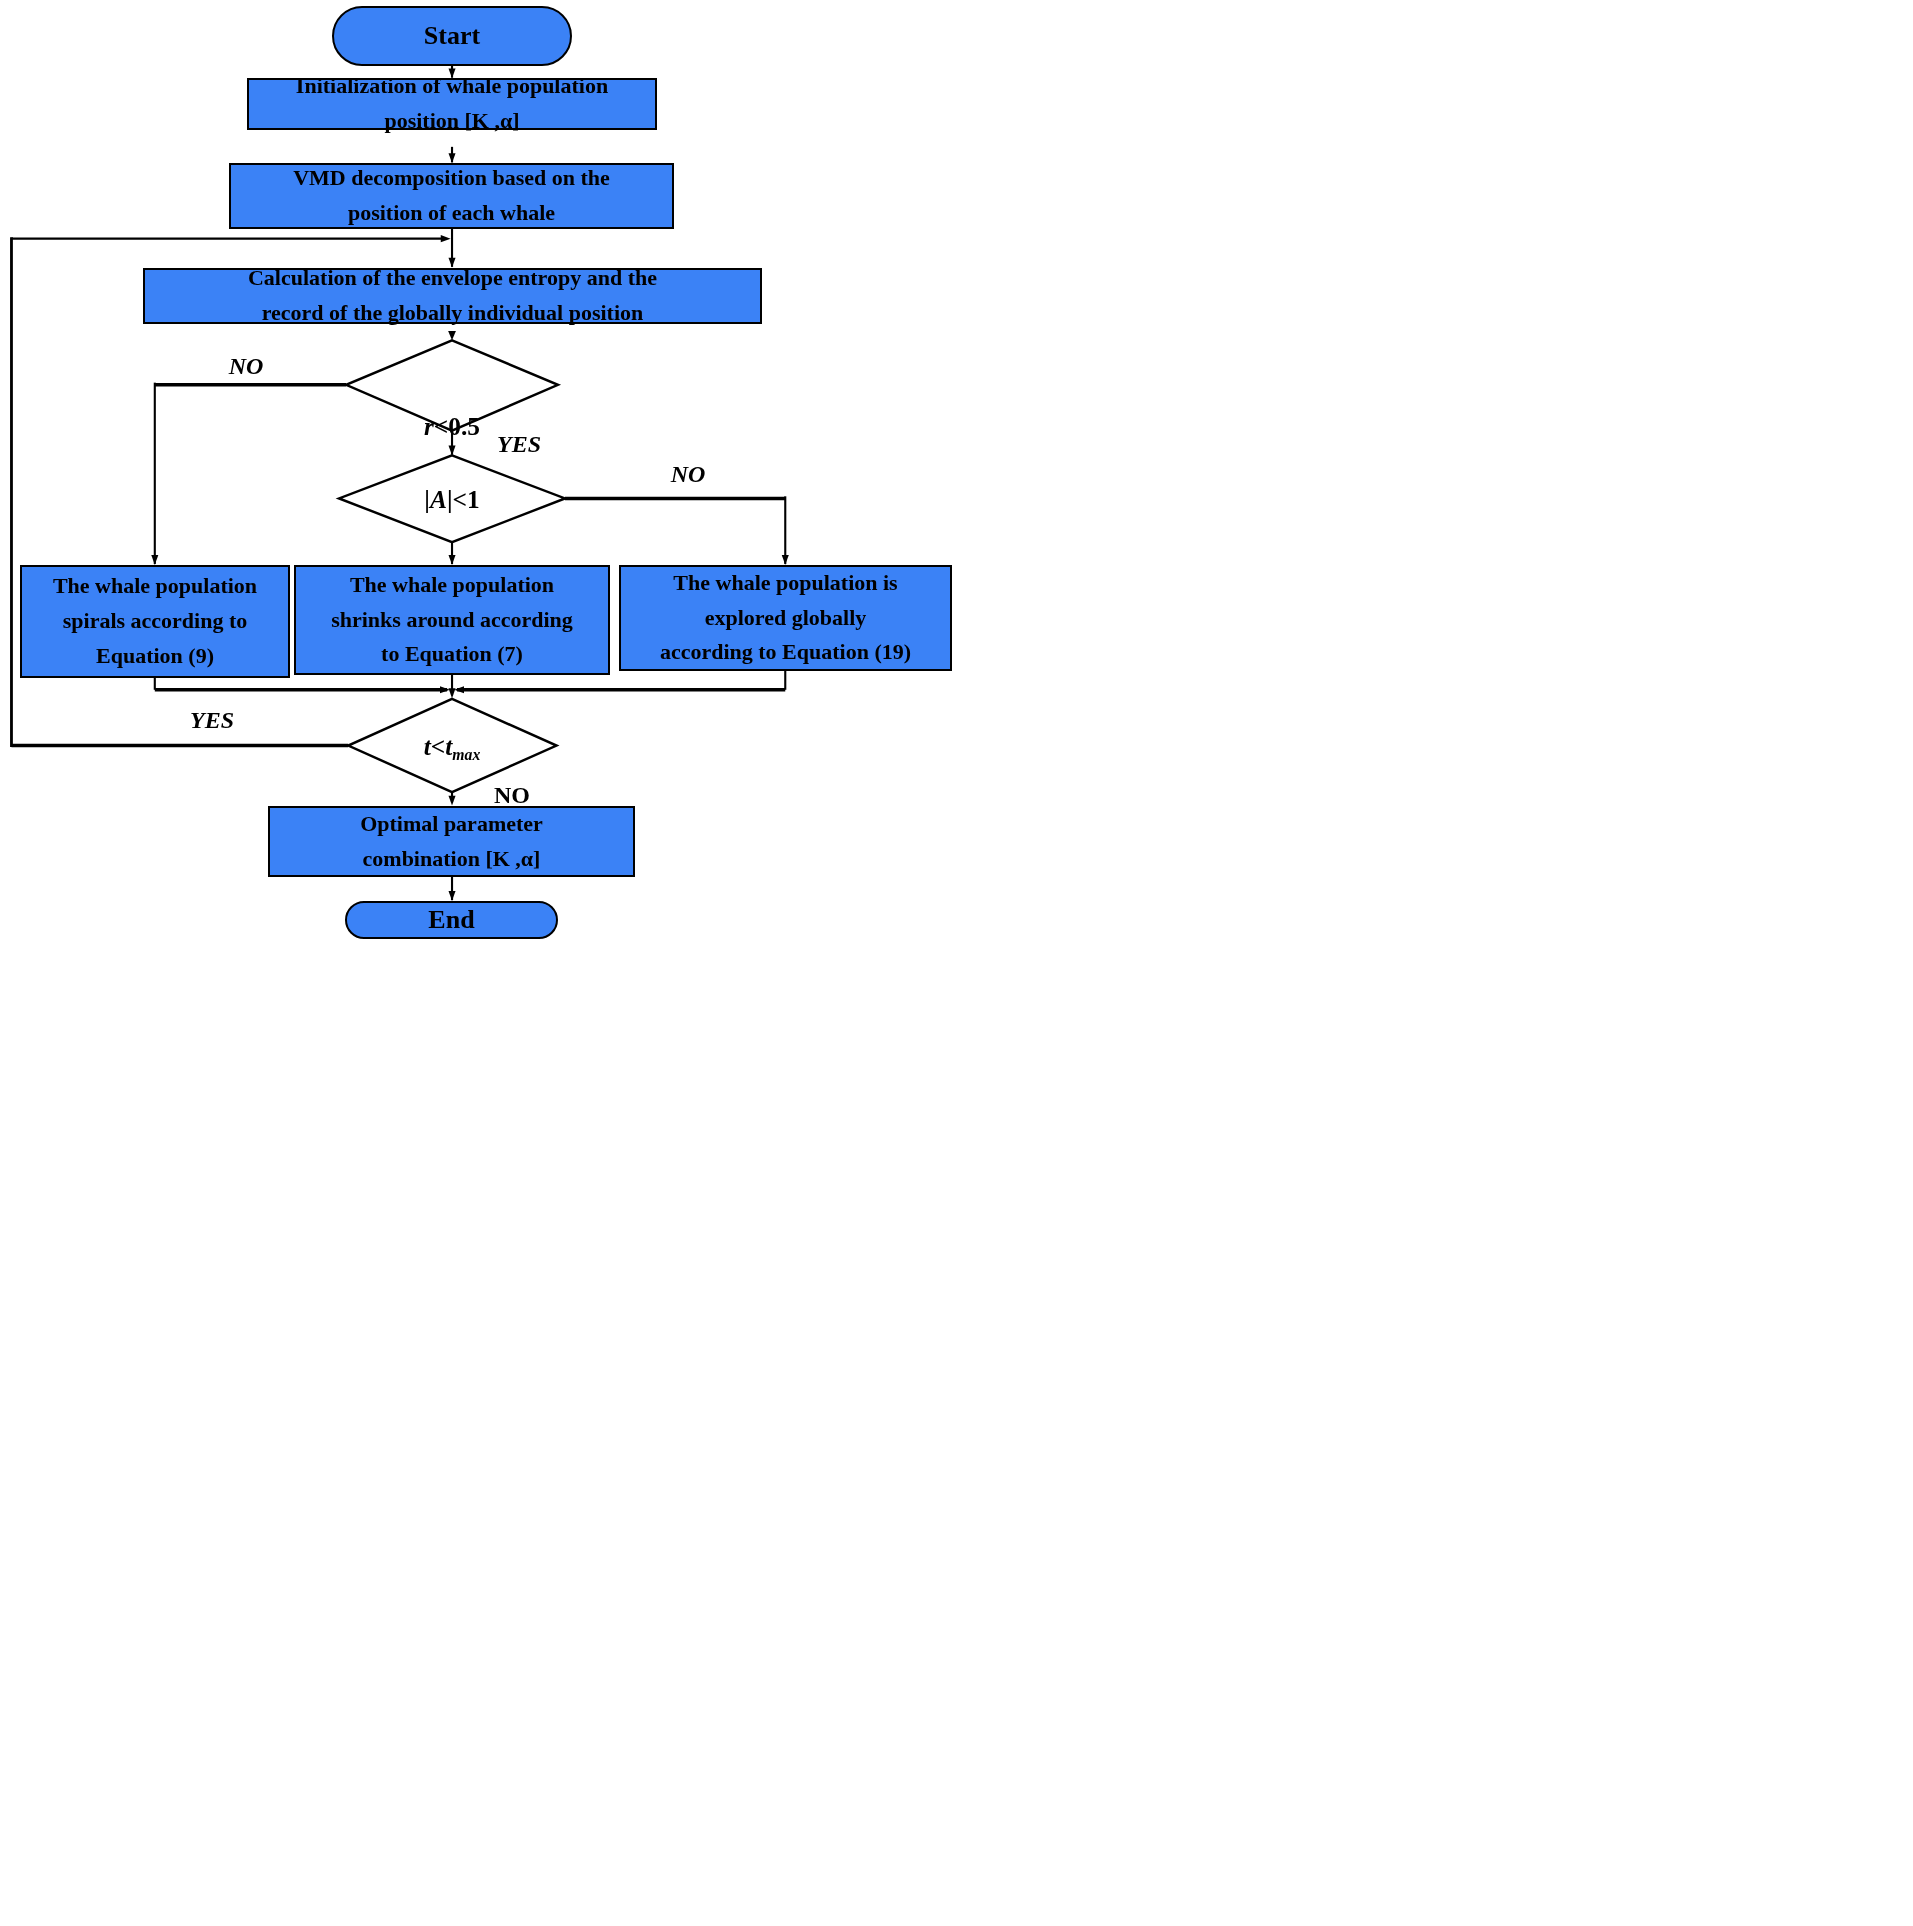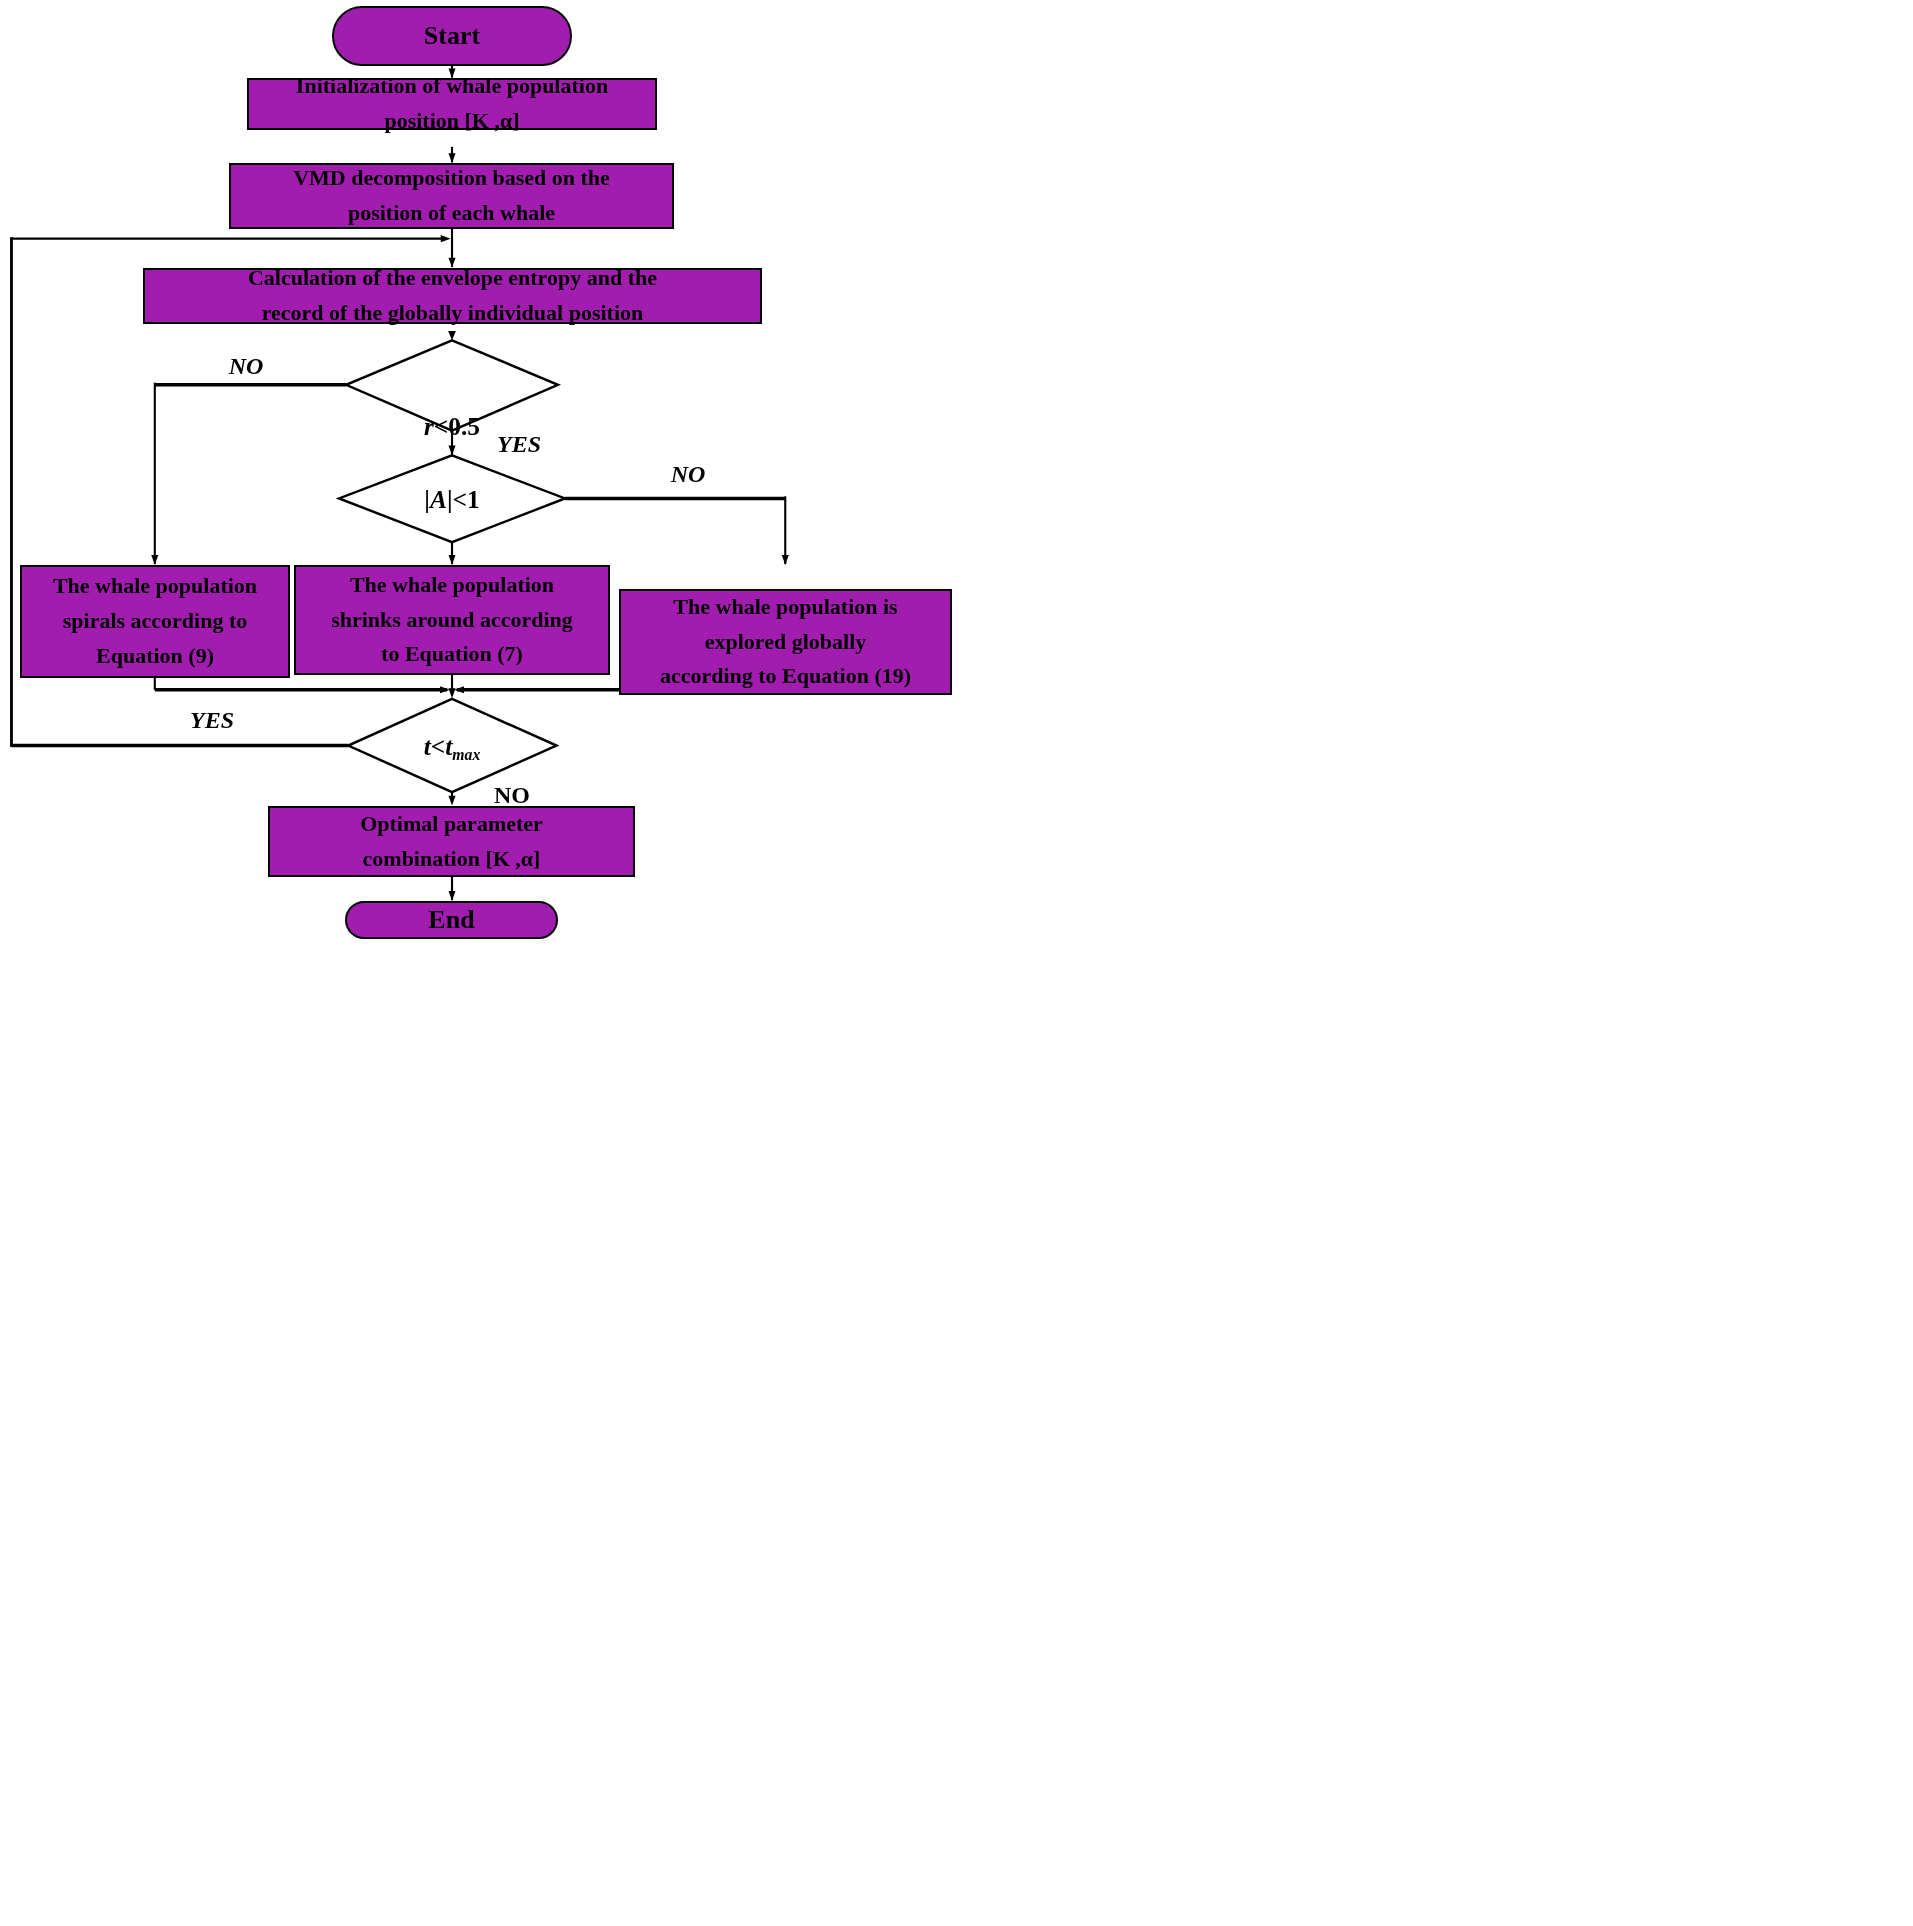--- a/index.html
+++ b/index.html
@@ -2,21 +2,21 @@
 <html style="font-size:11.3px"><head>
 <meta charset="utf-8">
 <style>
   html,body{margin:0;padding:0;background:#ffffff;}
   #canvas{
     position:relative;width:957px;height:963px;background:#ffffff;
     font-family:"Liberation Serif","DejaVu Serif",serif;color:#000;
   }
   #wires{position:absolute;left:0;top:0;width:957px;height:963px;}
   .box{
-    position:absolute;border:2.8px solid #000;background:#a21caf;
+    position:absolute;border:2.8px solid #000;background:#3b82f6;
     display:flex;flex-direction:column;justify-content:center;align-items:center;
     text-align:right;font-weight:bold;box-sizing:border-box;
   }
   .box .bl{line-height:1.58;white-space:nowrap;}
   .proc{font-size:22px;}
   .terminator{border-radius:35px;font-size:26px;}
   .dlabel{
     position:absolute;transform:translate(-50%,-50%);
     font-size:25.4px;font-weight:bold;white-space:nowrap;
   }
@@ -126,21 +126,21 @@
     <div class="bl">spirals according to</div>
     <div class="bl">Equation (9)</div>
   </div>
 
   <div class="box proc" style="left:294px;top:565px;width:316px;height:110px;">
     <div class="bl">The whale population</div>
     <div class="bl">shrinks around according</div>
     <div class="bl">to Equation (7)</div>
   </div>
 
-  <div class="box proc" style="left:619px;top:565px;width:333px;height:106px;margin-top:24px;">
+  <div class="box proc" style="left:619px;top:565px;width:333px;height:106px;">
     <div class="bl">The whale population is</div>
     <div class="bl">explored globally</div>
     <div class="bl">according to Equation (19)</div>
   </div>
 
   <div class="box proc" style="left:268px;top:806px;width:367px;height:71px;">
     <div class="bl">Optimal parameter</div>
     <div class="bl">combination [K ,α]</div>
   </div>
 

